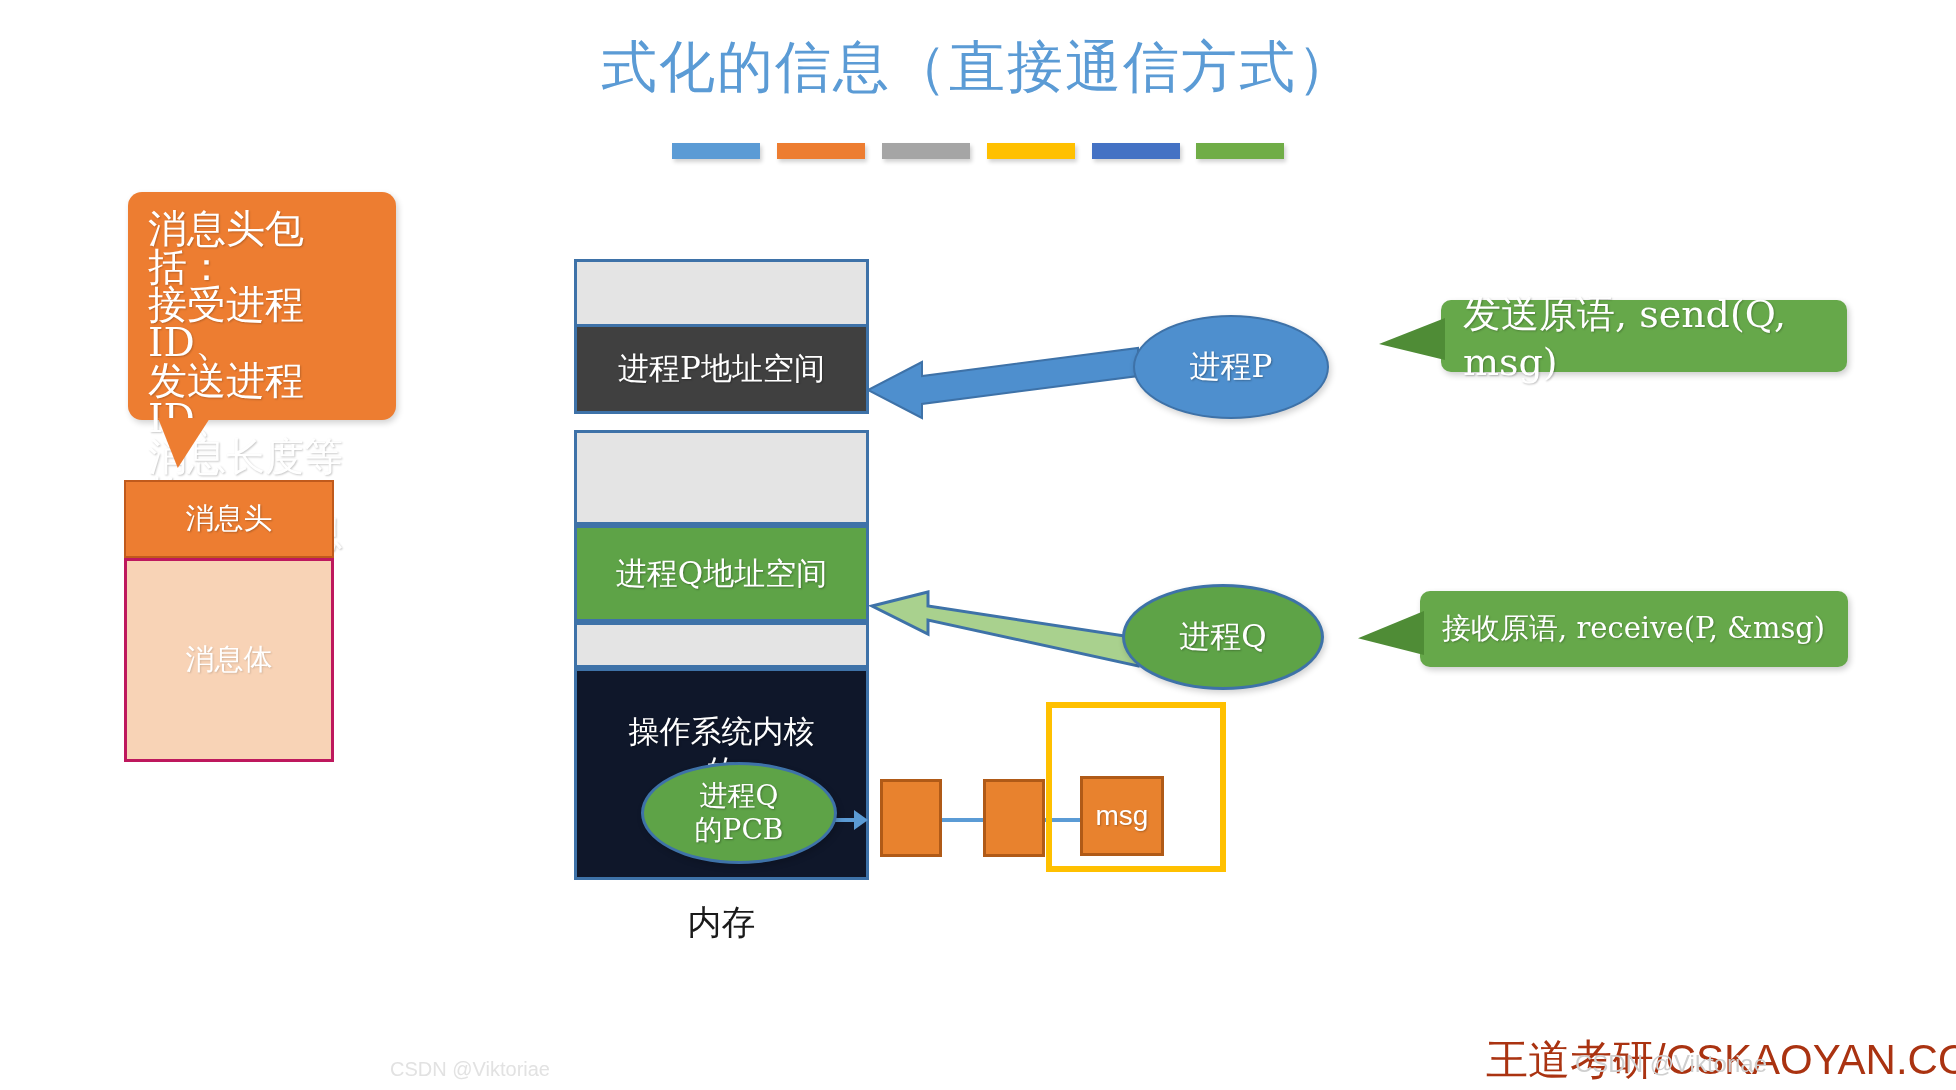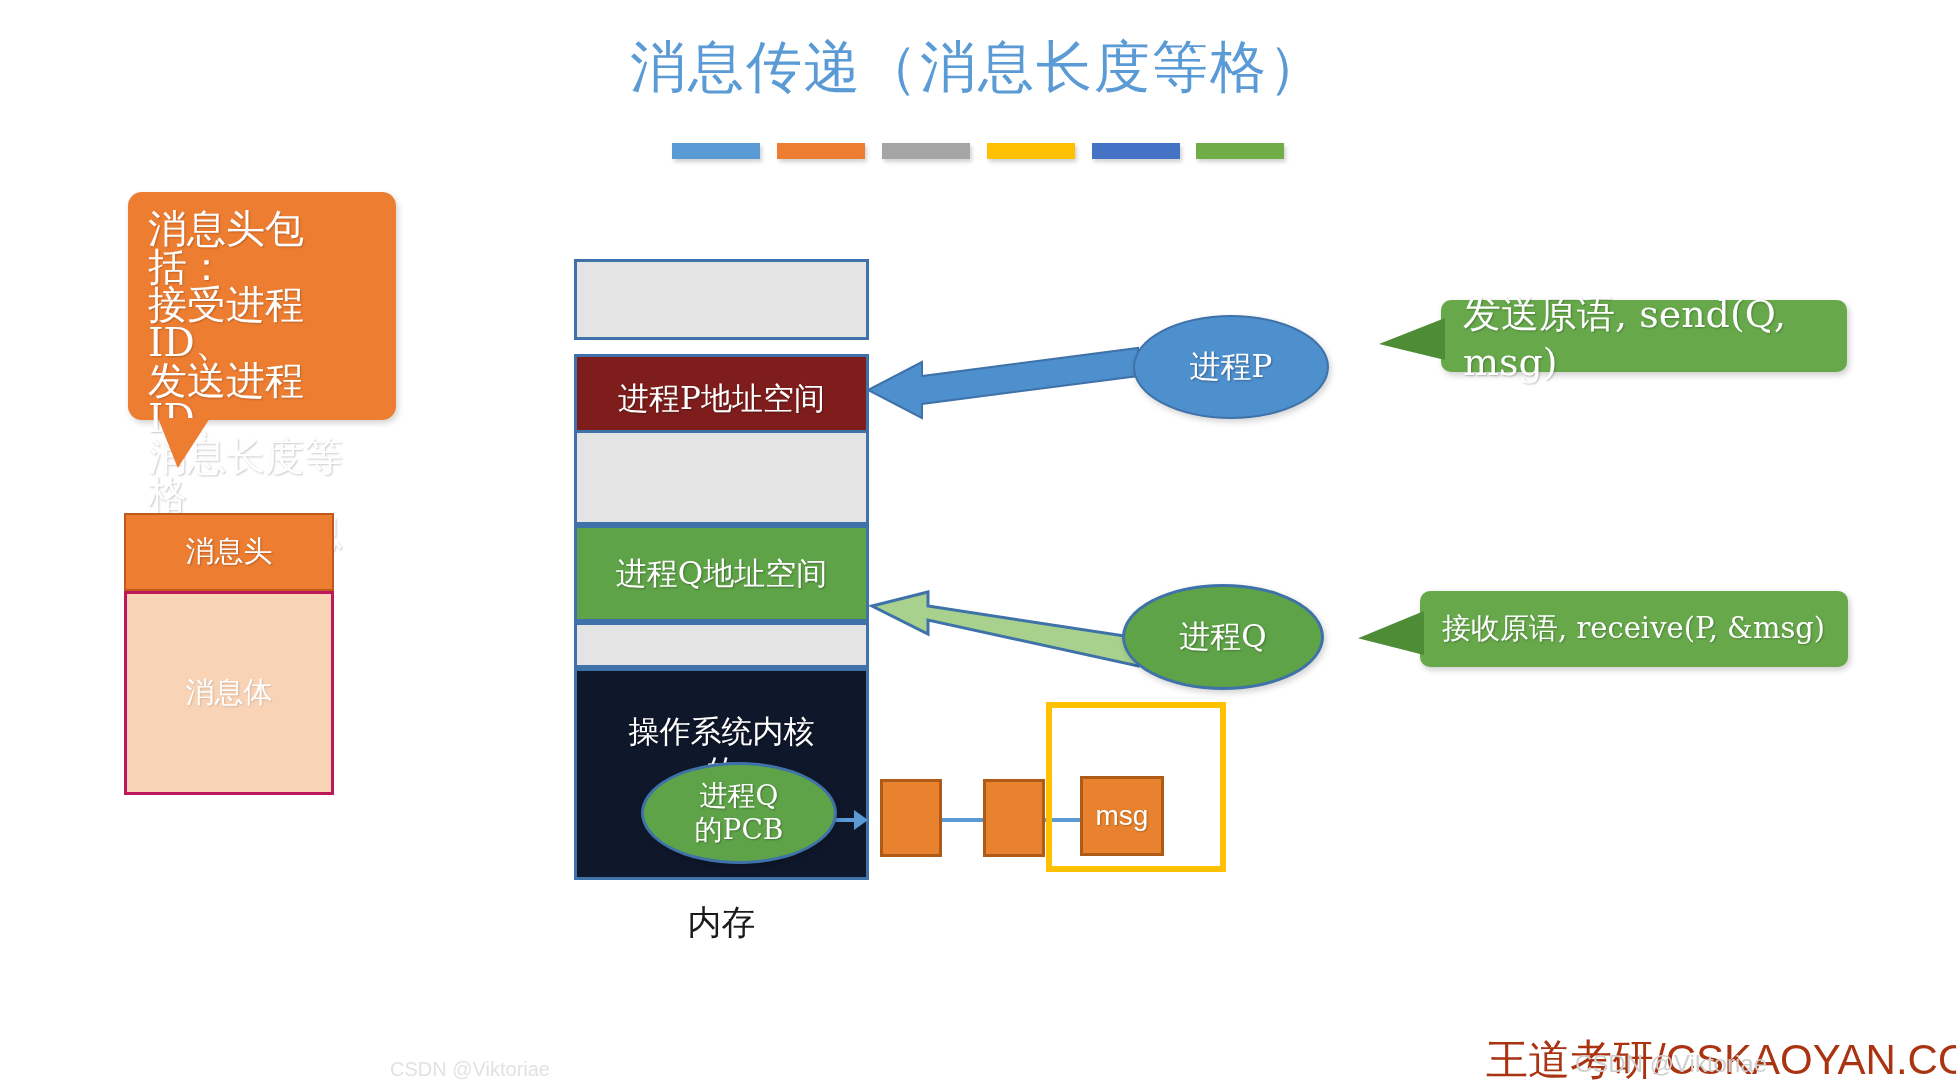--- a/index.html
+++ b/index.html
@@ -37,21 +37,21 @@
     text-shadow:1px 1px 2px rgba(0,0,0,.22);
   }
   .callout-left .tail2{
     position:absolute;left:30px;bottom:-48px;
     width:52px;height:50px;
     background:#ed7d31;
     clip-path:polygon(0 0,100% 0,38% 100%);
   }
 
   
-  .msg-struct{position:absolute;left:124px;top:513px;width:210px;height:282px;}
+  .msg-struct{position:absolute;left:124px;top:480px;width:210px;height:282px;}
   .msg-head{
     position:absolute;left:0;top:0;width:210px;height:78px;
     background:#ed7d31;border:2px solid #c05a1c;box-sizing:border-box;
     color:#fff;font-size:29px;display:flex;align-items:center;justify-content:center;
     font-family:"DejaVu Serif","Liberation Serif",serif;
     text-shadow:1px 1px 2px rgba(0,0,0,.25);
   }
   .msg-body{
     position:absolute;left:0;top:78px;width:210px;height:204px;
     background:#f8d3b6;border:3px solid #be185d;box-sizing:border-box;
@@ -157,21 +157,21 @@
     position:absolute;left:390px;top:1058px;
     font-size:20px;color:#e2e2e2;white-space:nowrap;
     font-family:"Liberation Sans","DejaVu Sans",sans-serif;
   }
 </style>
 </head>
 <body>
 
 <div id="stage">
 
-  <div class="title">消息传递（消息长度等格）</div>
+  <div class="title">式化的信息（直接通信方式）</div>
 
   <div class="barstrip">
     <div class="bar" style="left: 0px; background: rgb(91, 155, 213);"></div>
     <div class="bar" style="left: 105px; background: rgb(237, 125, 49);"></div>
     <div class="bar" style="left: 210px; background: rgb(165, 165, 165);"></div>
     <div class="bar" style="left: 315px; background: rgb(255, 192, 0);"></div>
     <div class="bar" style="left: 420px; background: rgb(68, 114, 196);"></div>
     <div class="bar" style="left: 524px; background: rgb(112, 173, 71);"></div>
   </div>
 
@@ -184,21 +184,21 @@
     <div class="tail2"></div>
   </div>
 
   <div class="msg-struct">
     <div class="msg-head">消息头</div>
     <div class="msg-body">消息体</div>
   </div>
 
   <div class="memcol">
     <div class="memblk" style="top:0px;height:81px;background:#e4e4e4;"></div>
-    <div class="memblk" style="top:95px;height:90px;background:#7f1d1d;">
+    <div class="memblk" style="top:65px;height:90px;background:#404040;">
       <span>进程P地址空间</span>
     </div>
     <div class="memblk" style="top:171px;height:95px;background:#e4e4e4;"></div>
     <div class="memblk" style="top:266px;height:97px;background:#5ea347;">
       <span>进程Q地址空间</span>
     </div>
     <div class="memblk" style="top:363px;height:46px;background:#e4e4e4;"></div>
     <div class="memblk" style="top:409px;height:212px;background:#0f172a;align-items:flex-start;padding-top:40px;">
       <span class="mem-label-internal" id="kernel-label">操作系统内核<br>的</span>
     </div>

